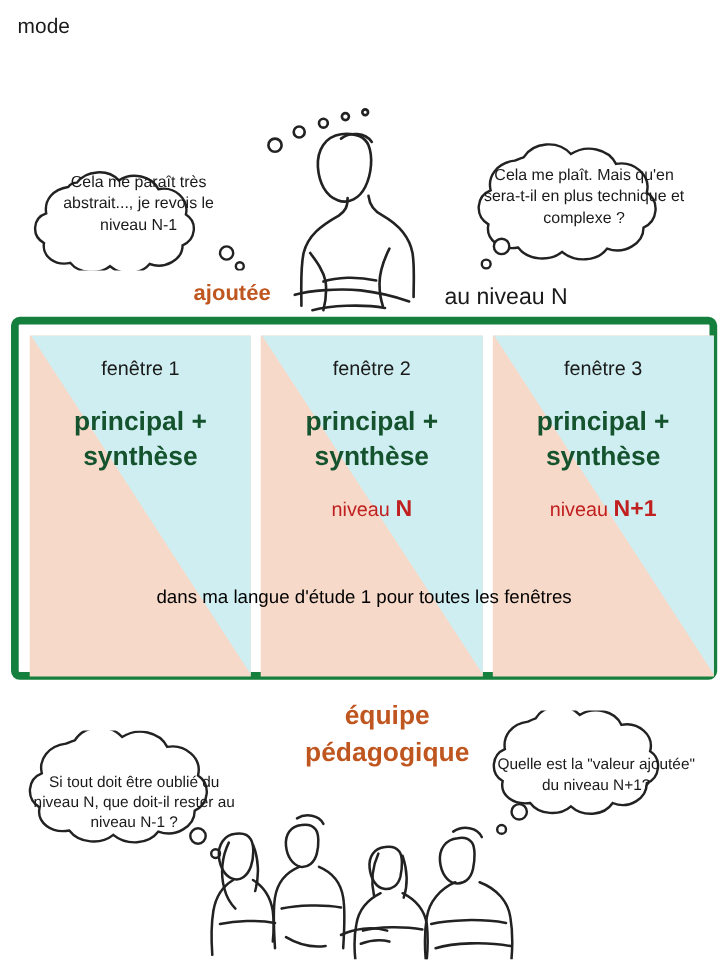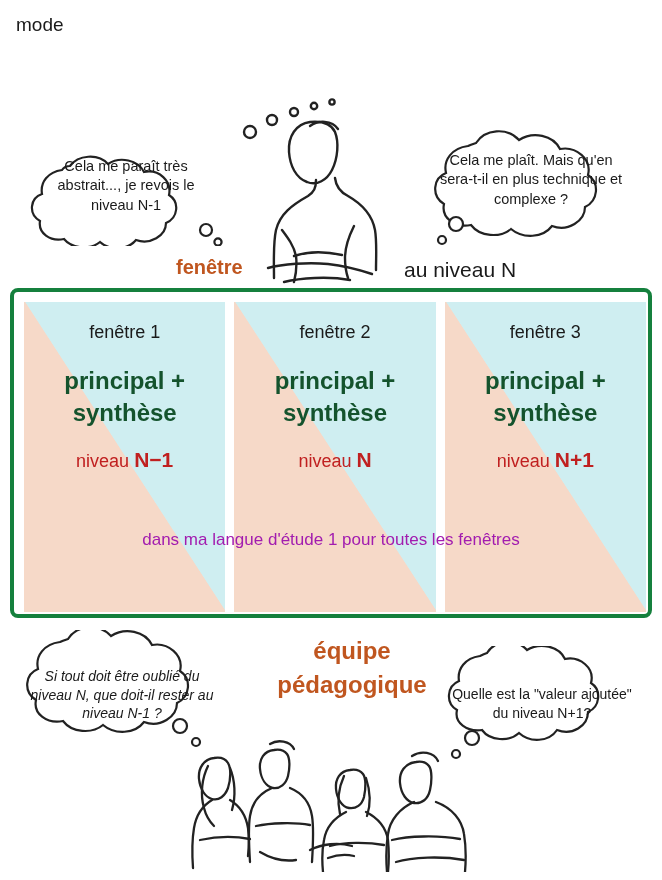--- a/index.html
+++ b/index.html
@@ -72,23 +72,22 @@
   #bubble-student-left {
     left: 28px; top: 126px; width: 196px; height: 120px;
     font-size: 14.5px;
   }
   #bubble-student-right {
     left: 428px; top: 112px; width: 206px; height: 136px;
     font-size: 14.5px;
     justify-content: flex-end;
   }
   #bubble-team-left {
-    left: 22px; top: 630px; width: 200px; height: 130px;
+    left: 22px; top: 664px; width: 200px; height: 130px;
     font-size: 14px;
-    font-style: italic;
   }
   #bubble-team-right {
     left: 444px; top: 646px; width: 196px; height: 116px;
     font-size: 14px;
   }
 
   
   .figure {
     position: absolute;
   }
@@ -119,21 +118,21 @@
     line-height: 1.4;
   }
 
   
   #panels-frame {
     position: absolute;
     left: 10px;
     top: 288px;
     width: 642px;
     height: 330px;
-    border: 4px solid #15803d;
+    border: 7px solid #15803d;
     border-radius: 8px;
     background: #ffffff;
     box-sizing: border-box;
   }
   .panels-row {
     position: absolute;
     left: 10px;
     top: 10px;
     width: 622px;
     height: 310px;
@@ -179,21 +178,21 @@
     font-weight: bold;
   }
 
   #panels-footer {
     position: absolute;
     left: 0;
     right: 0;
     top: 238px;
     text-align: center;
     font-size: 17px;
-    color: #a21caf;
+    color: #000000;
     z-index: 5;
   }
 </style>
 </head>
 <body>
 
 <div class="page">
 
   <div class="mode-label">mode</div>
 
@@ -232,35 +231,31 @@
 
   <div class="bubble cloud" id="bubble-student-right">
     <svg width="206" height="136" viewBox="0 0 206 136" fill="#fff" stroke="#222" stroke-width="2.2">
       <path d="M40 34 c-16 2 -25 14 -22 27 c-13 5 -15 23 -2 31 c-3 14 11 24 27 21 c9 12 29 13 40 4 c12 10 32 9 41 -3 c16 6 33 -5 33 -19 c13 -6 15 -24 3 -32 c4 -16 -12 -29 -28 -26 c-7 -14 -27 -18 -41 -9 c-12 -13 -34 -11 -43 3 c-3 1 -6 2 -8 3 z"></path>
       <circle cx="28" cy="112" r="7"></circle>
       <circle cx="14" cy="128" r="4"></circle>
     </svg>
     <span class="bubble-text">Cela me plaît. Mais qu'en sera-t-il en plus technique et complexe ?</span>
   </div>
 
-  <div class="role-label" id="label-etudiant">fenêtre</div>
+  <div class="role-label" id="label-etudiant">ajoutée</div>
   <div id="label-au-niveau-n">au niveau N</div>
 
   <div id="panels-frame">
     <div class="panels-row">
 
       <div class="panel">
         <div class="panel-inner">
           <div class="panel-title">fenêtre 1</div>
           <div class="panel-main">
             <span>principal + synthèse</span>
-          </div>
-          <div class="panel-level">
-            <span>niveau</span>
-            <span class="lvl">N−1</span>
           </div>
         </div>
       </div>
 
       <div class="panel">
         <div class="panel-inner">
           <div class="panel-title">fenêtre 2</div>
           <div class="panel-main">
             <span>principal + synthèse</span>
           </div>

